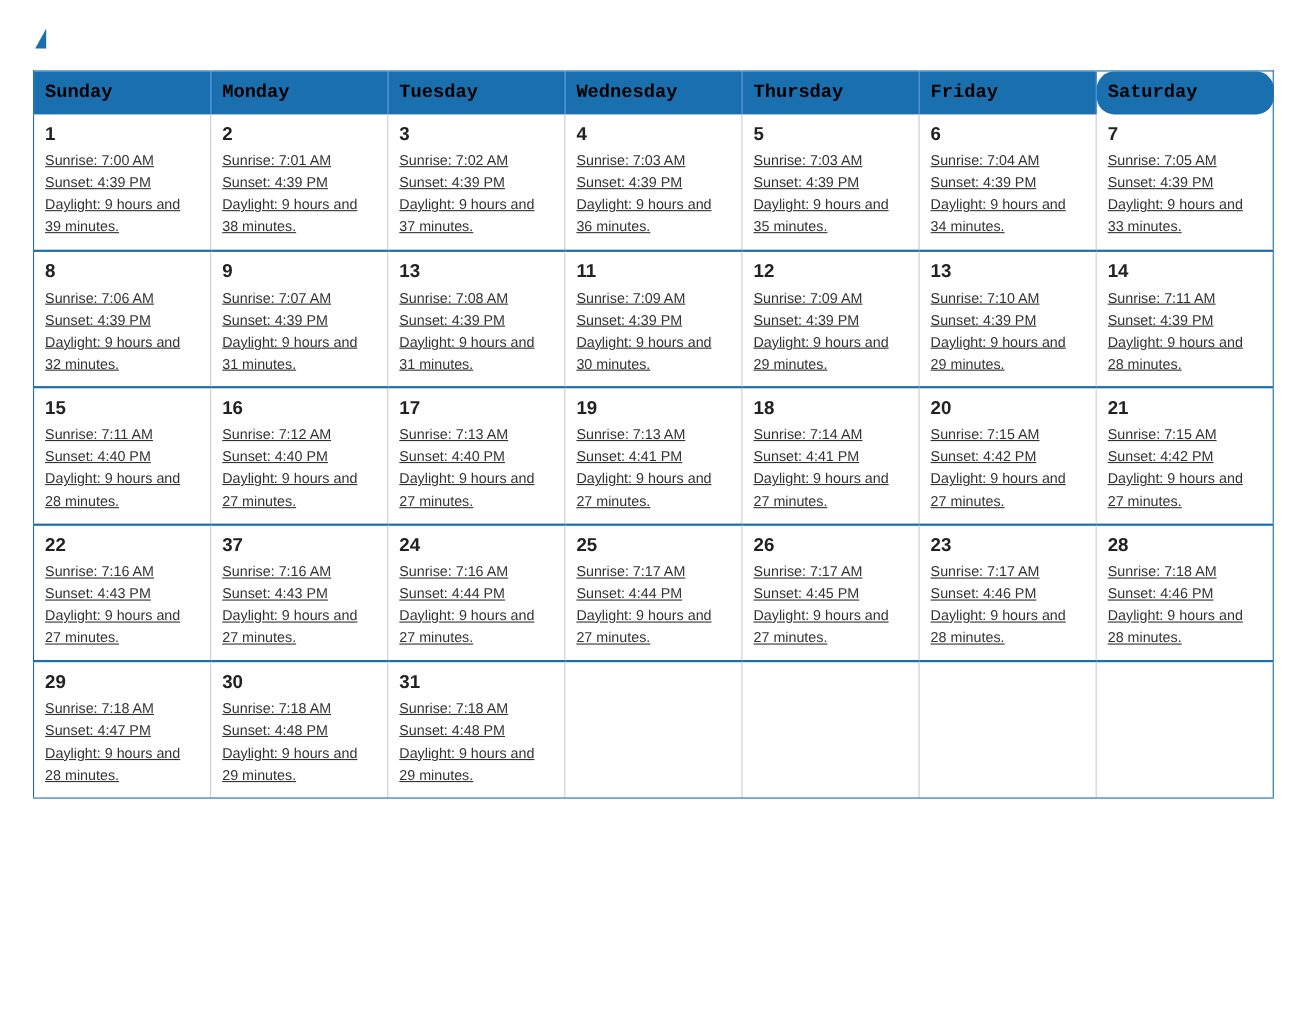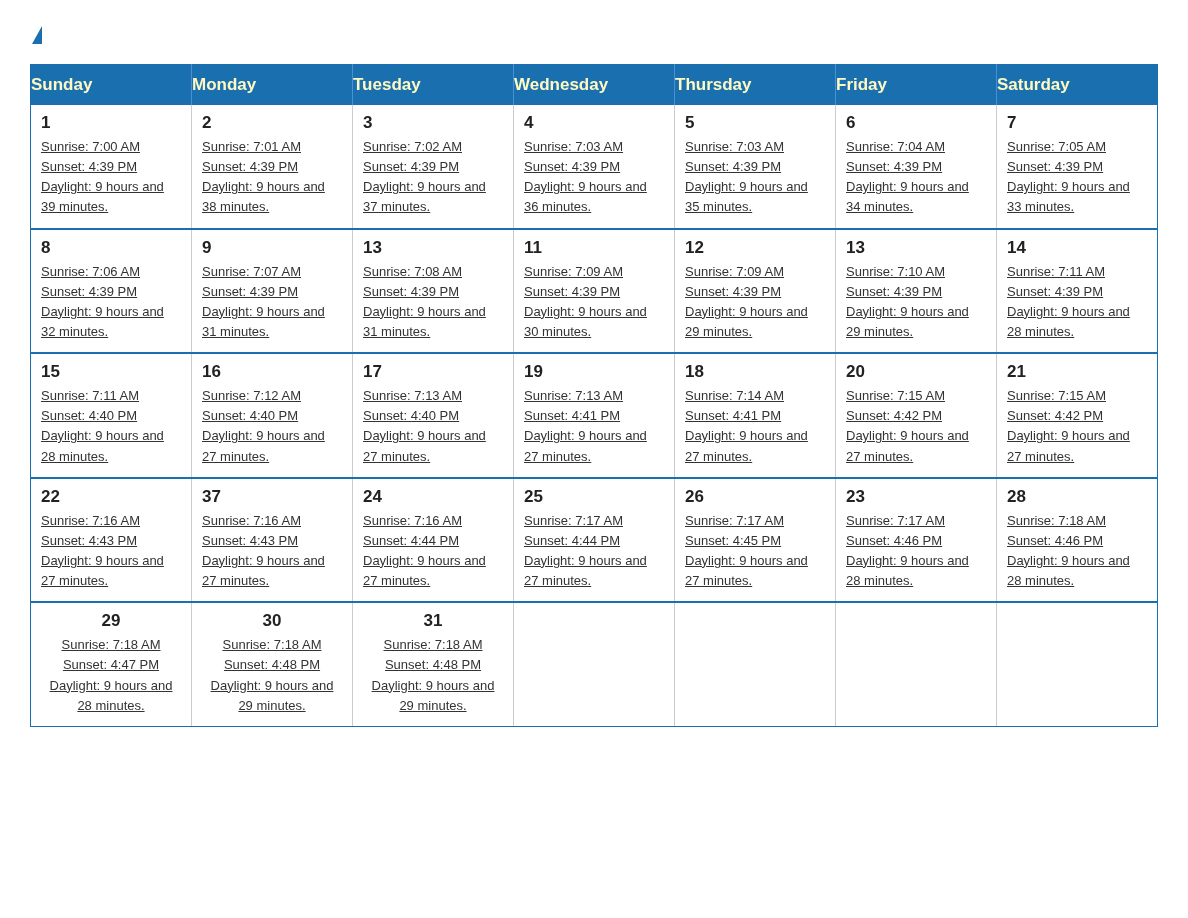--- a/index.html
+++ b/index.html
@@ -64,46 +64,47 @@
       color: #444;
       margin-top: 4px;
     }
     .calendar-table {
       width: 100%;
       border-collapse: collapse;
       border: 1px solid #1a6faf;
     }
     .calendar-table thead tr th {
       background-color: #1a6faf;
-      color: #fef9c3;
+      color: #000000;
       font-size: 17px;
       font-weight: bold;
-      padding: 10px 0;
+      padding: 10px 10px;
       text-align: left;
       border-right: 1px solid #4a90d9;
+      font-family: Liberation Mono, monospace;
     }
     .calendar-table thead tr th:last-child {
       border-right: none;
+      border-radius: 16px;
     }
     .calendar-table tbody tr td {
       vertical-align: top;
       padding: 8px 10px 10px 10px;
       border-right: 1px solid #ccc;
       border-bottom: 2px solid #1a6faf;
       font-size: 13px;
       color: #333;
       width: 14.28%;
       min-height: 90px;
     }
     .calendar-table tbody tr td:last-child {
       border-right: none;
     }
     .calendar-table tbody tr:last-child td {
       border-bottom: 1px solid #1a6faf;
-      text-align: center;
     }
     .day-number {
       font-size: 17px;
       font-weight: bold;
       color: #222;
       display: block;
       margin-bottom: 4px;
     }
     .day-info {
       font-size: 13px;

